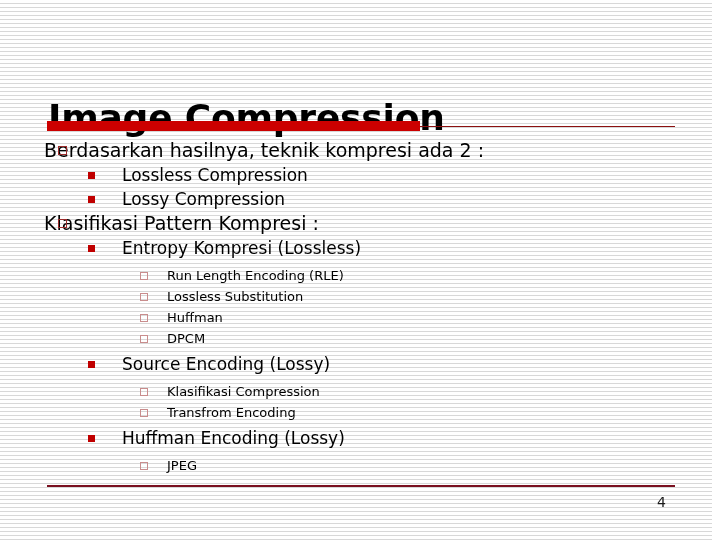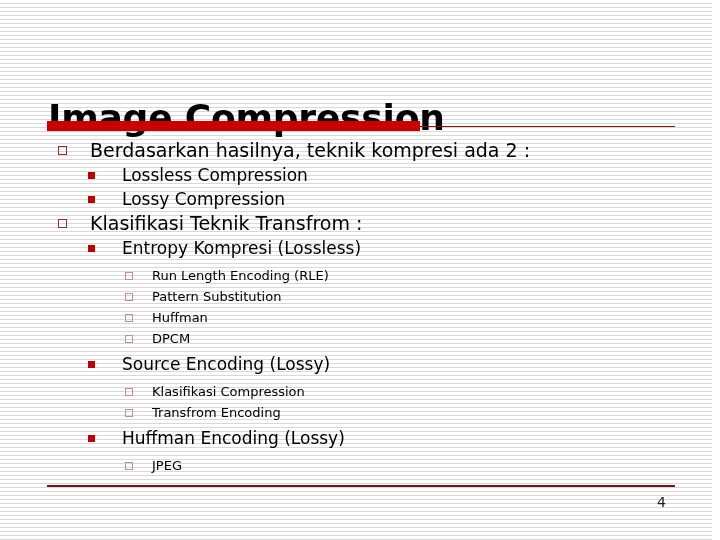--- a/index.html
+++ b/index.html
@@ -103,21 +103,21 @@
   }
   .line .txt {
     display: inline-block;
   }
 
   
   .lvl1 {
     height: 25px;
     font-size: 19px;
     line-height: 25px;
-    padding-left: 90px;
+    padding-left: 44px;
   }
   .lvl1 .marker {
     left: 58px;
     top: 8px;
     width: 7px;
     height: 7px;
     border: 1px solid #9c2b2b;
     background: transparent;
   }
 
@@ -137,20 +137,21 @@
     background-color: #c00000;
     border: 0;
   }
 
   
   .lvl3 {
     height: 21px;
     font-size: 13px;
     line-height: 21px;
     padding-left: 152px;
+    margin-left: 15px;
   }
   .lvl3 .marker {
     left: 125px;
     top: 7px;
     width: 6px;
     height: 6px;
     border: 1px solid #c98d8d;
     background: transparent;
   }
 
@@ -180,38 +181,38 @@
       <span class="txt">Lossless Compression</span>
     </div>
 
     <div class="line lvl2">
       <span class="marker"></span>
       <span class="txt">Lossy Compression</span>
     </div>
 
     <div class="line lvl1">
       <span class="marker"></span>
-      <span class="txt">Klasifikasi Teknik Transfrom :</span>
+      <span class="txt">Klasifikasi Pattern Kompresi :</span>
     </div>
 
     <div class="line lvl2">
       <span class="marker"></span>
       <span class="txt">Entropy Kompresi (Lossless)</span>
     </div>
 
     <div class="gap-4"></div>
 
     <div class="line lvl3">
       <span class="marker"></span>
       <span class="txt">Run Length Encoding (RLE)</span>
     </div>
 
     <div class="line lvl3">
       <span class="marker"></span>
-      <span class="txt">Pattern Substitution</span>
+      <span class="txt">Lossless Substitution</span>
     </div>
 
     <div class="line lvl3">
       <span class="marker"></span>
       <span class="txt">Huffman</span>
     </div>
 
     <div class="line lvl3">
       <span class="marker"></span>
       <span class="txt">DPCM</span>

